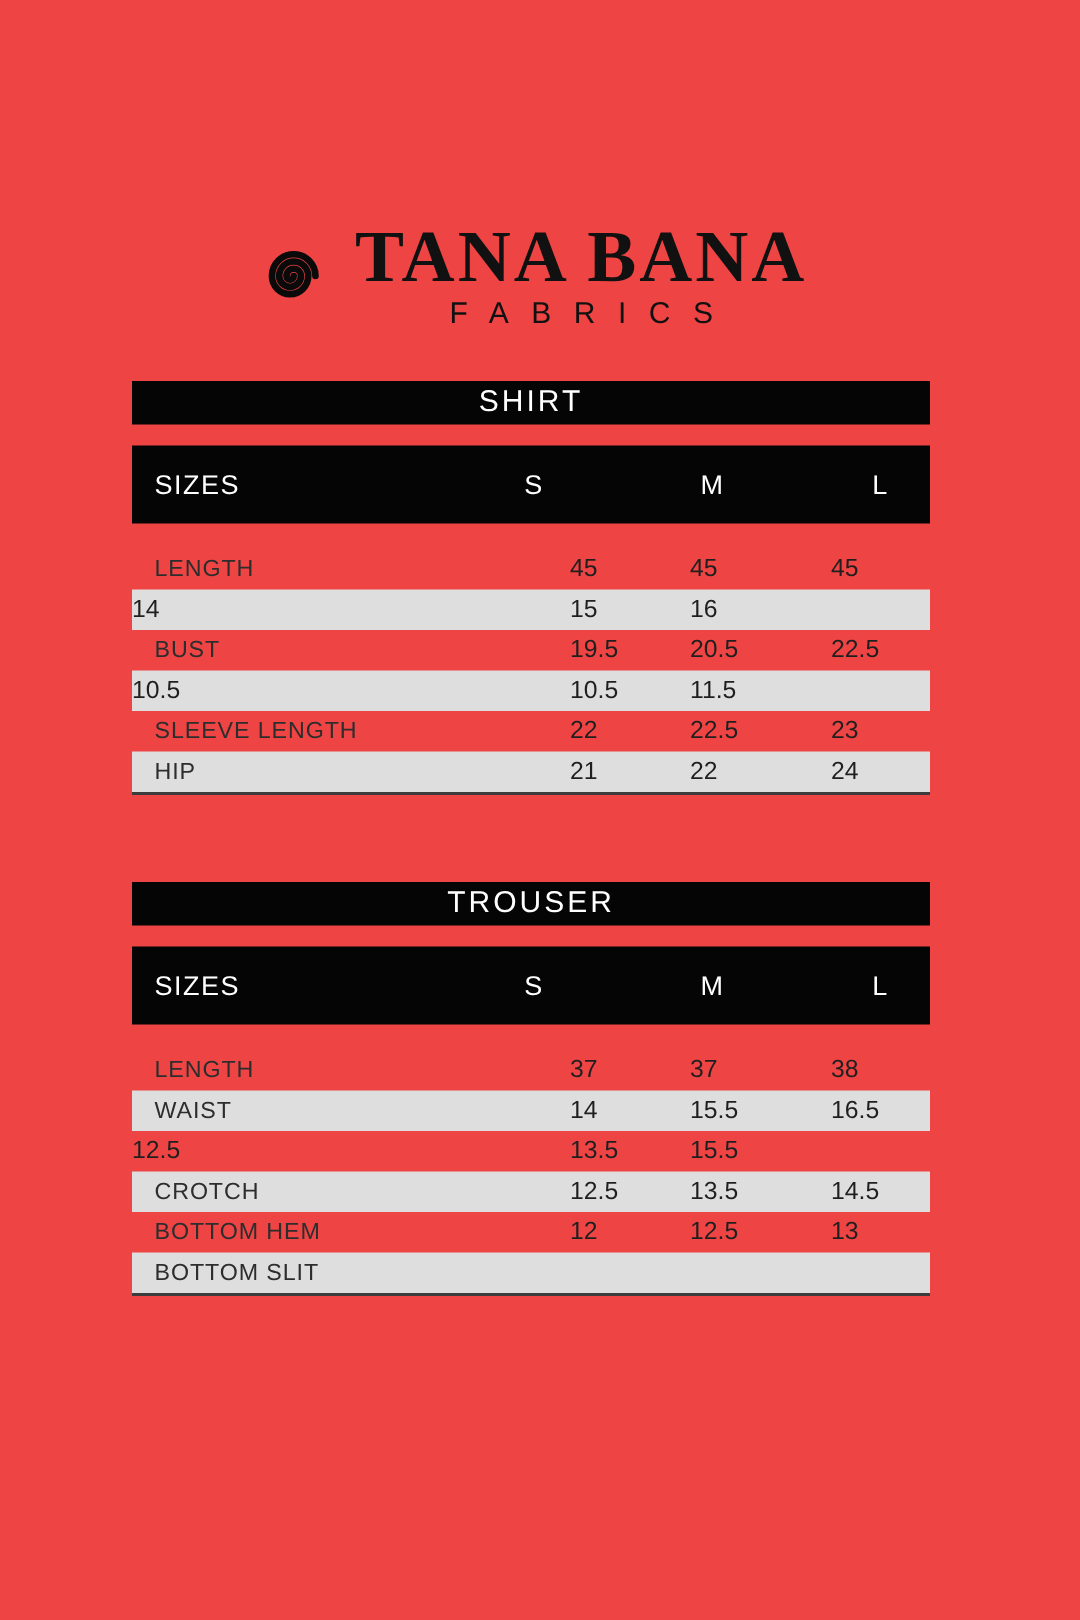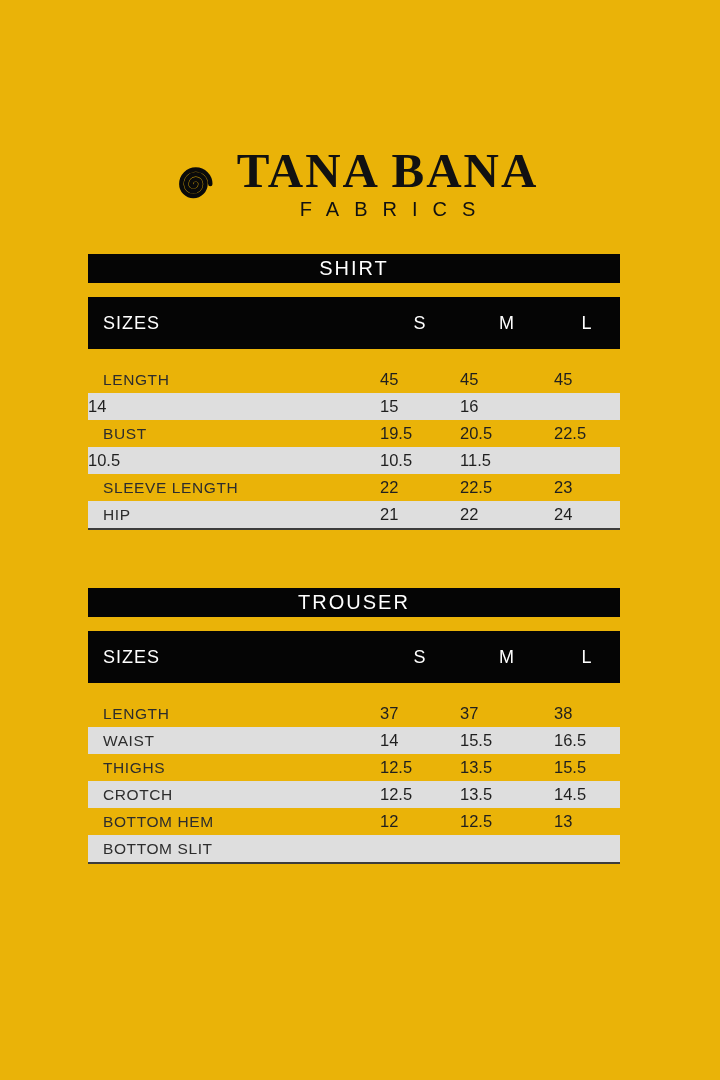--- a/index.html
+++ b/index.html
@@ -10,21 +10,21 @@
     --label-text:#2d2d2d;
     --value-text:#1f1f1f;
     --brand-text:#111111;
   }
   *{box-sizing:border-box;}
   html,body{margin:0;padding:0;}
   body{
     width:720px;height:1080px;background:#ffffff;
     font-family:"Liberation Sans",sans-serif;
   }
-  .page{width:720px;height:1080px;position:relative;overflow:hidden;background:#eab308;}
+  .page{width:720px;height:1080px;position:relative;overflow:hidden;background:#ef4444;}
 
   
   .brand{
     display:flex;align-items:center;justify-content:center;gap:13px;
     padding-top:146px;margin-left:-16px;
   }
   .brand .logo-icon{width:58px;height:58px;flex:0 0 auto;display:block;}
   .brand-text{display:flex;flex-direction:column;align-items:center;}
   .brand-name{
     font-family:"Liberation Serif","DejaVu Serif",serif;
@@ -38,21 +38,21 @@
 
   
   .tables{width:532px;margin:33px 0 0 88px;}
   .size-table + .size-table{margin-top:58px;}
   .title-bar{
     height:29px;background:var(--bar-bg);
     display:flex;align-items:center;justify-content:center;
   }
   .title-bar .title{color:var(--bar-text);font-size:20px;letter-spacing:2px;}
   .grid{display:grid;grid-template-columns:1fr 80px 94px 66px;align-items:center;}
-  .sizes-bar{margin-top:14px;height:52px;background:var(--bar-bg);color:var(--bar-text);}
+  .sizes-bar{margin-top:14px;height:52px;background:var(--bar-bg);color:var(--bar-text);gap:32px;}
   .sizes-bar .label{padding-left:15px;font-size:18px;letter-spacing:1px;}
   .sizes-bar .val{text-align:center;font-size:18px;letter-spacing:1px;}
   .rows{margin-top:17px;border-bottom:2px solid var(--table-border);}
   .row{height:27px;}
   .row.alt{background:var(--row-alt);}
   .row .label{padding-left:15px;font-size:15.5px;letter-spacing:0.6px;color:var(--label-text);}
   .row .val{text-align:left;font-size:16.5px;color:var(--value-text);}
 </style>
 </head>
 <body>
@@ -142,21 +142,20 @@
   </div>
 
   <div class="row grid alt">
     <span class="label">WAIST</span>
     <span class="val">14</span>
     <span class="val">15.5</span>
     <span class="val">16.5</span>
   </div>
 
   <div class="row grid">
-    <span class="label">THIGHS</span>
     <span class="val">12.5</span>
     <span class="val">13.5</span>
     <span class="val">15.5</span>
   </div>
 
   <div class="row grid alt">
     <span class="label">CROTCH</span>
     <span class="val">12.5</span>
     <span class="val">13.5</span>
     <span class="val">14.5</span>

